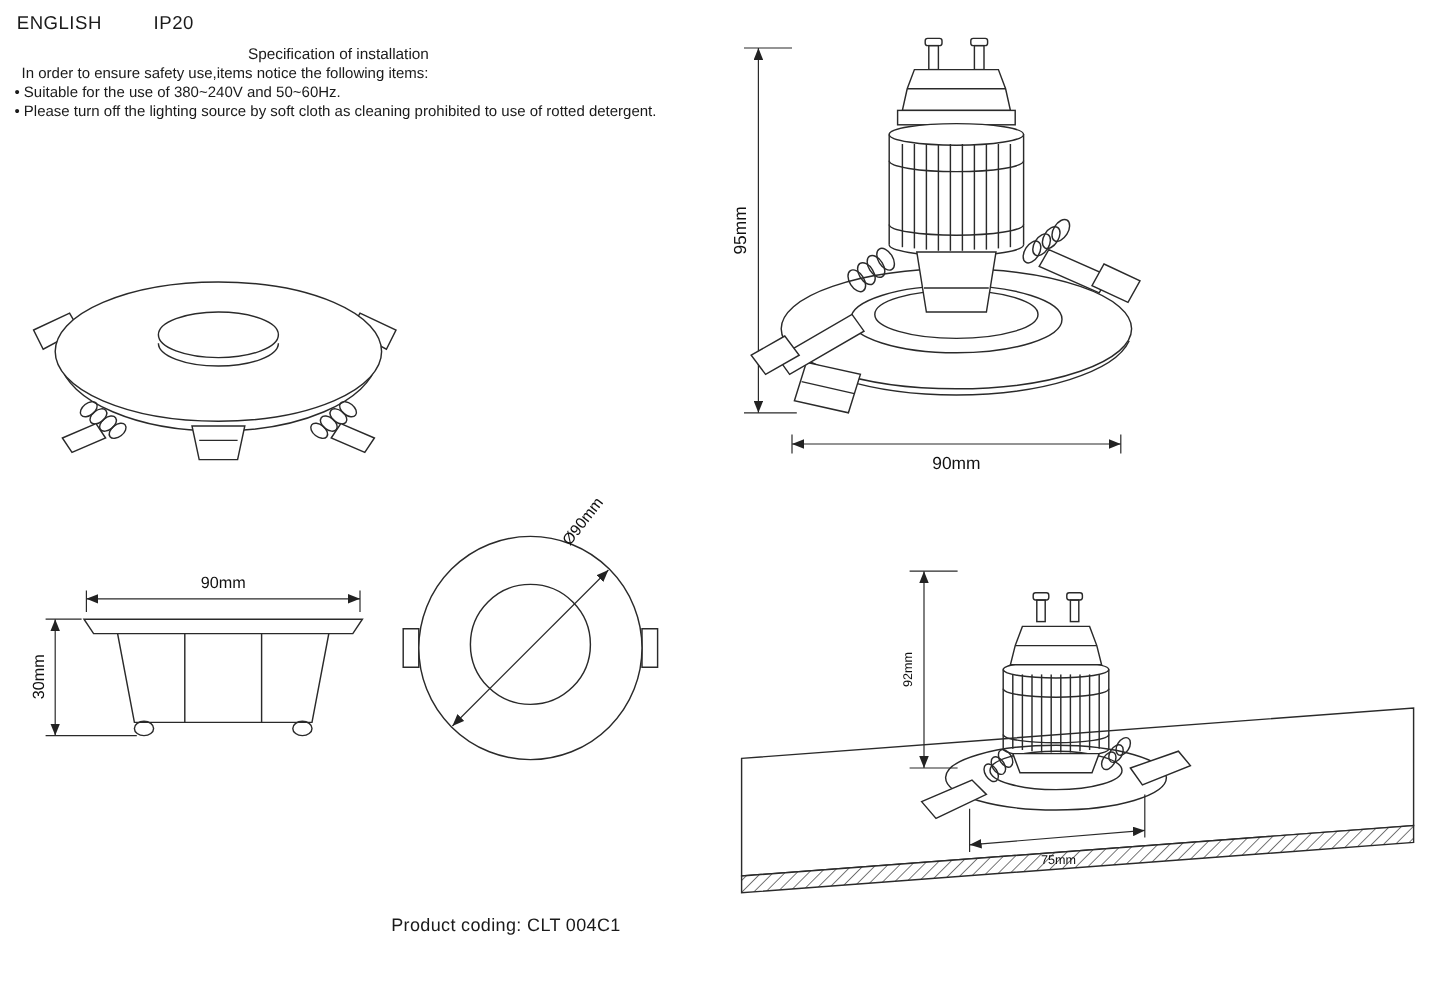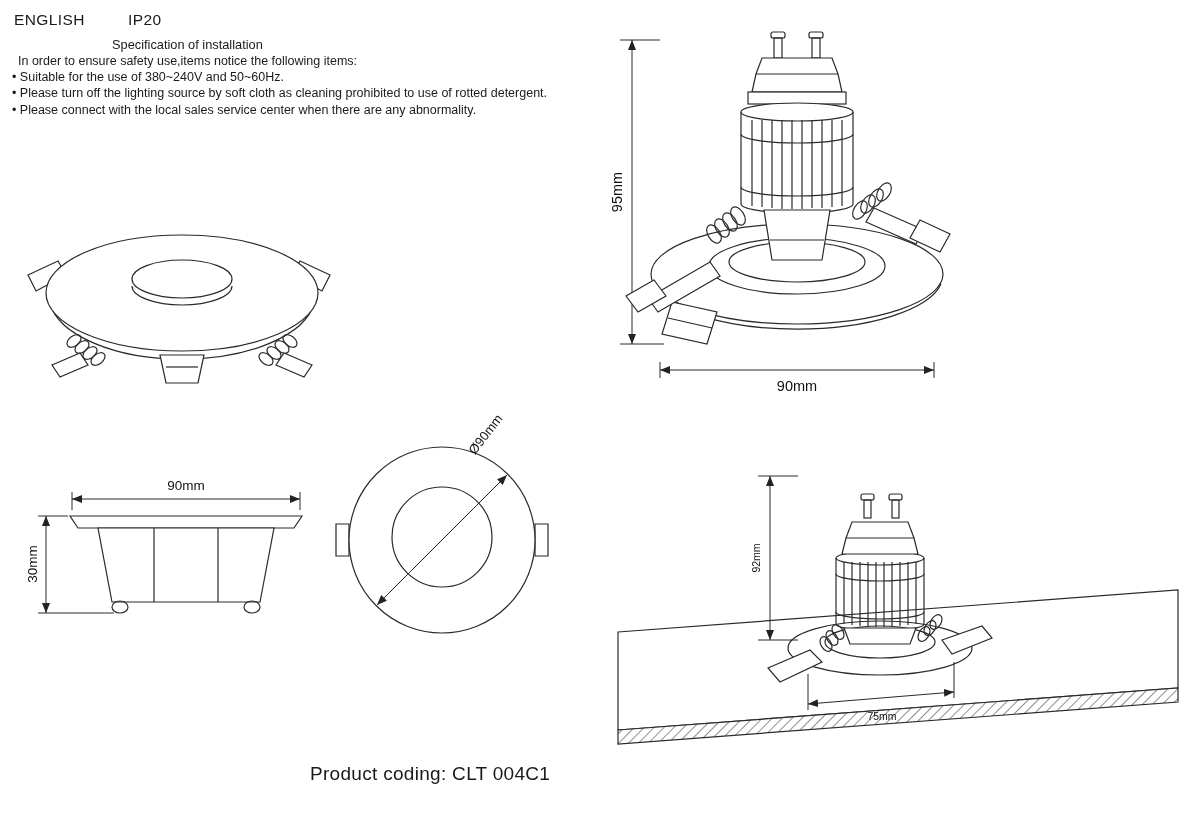--- a/index.html
+++ b/index.html
@@ -2,24 +2,24 @@
 <html><head>
 <meta charset="utf-8">
 <style>
   html,body{margin:0;padding:0;}
   body{
     width:1200px;height:828px;position:relative;background:#ffffff;
     font-family:"Liberation Sans", sans-serif;color:#1a1a1a;overflow:hidden;
   }
   .abs{position:absolute;}
   .hdr{font-size:15.5px;letter-spacing:.4px;text-align:center;}
-  .spec-title{font-size:12.8px;width:340px;}
+  .spec-title{font-size:12.8px;text-align:center;width:340px;}
   .spec-intro{font-size:12.5px;}
   .spec-item{font-size:12.5px;line-height:16.3px;white-space:nowrap;}
-  .footer{font-size:19px;letter-spacing:.3px;}
+  .footer{font-size:15px;letter-spacing:.3px;margin-left:16px;}
   svg{position:absolute;overflow:visible;}
   .s{stroke:#2a2a2a;stroke-width:1.2;fill:none;}
   .sw{stroke:#2a2a2a;stroke-width:1.2;fill:#ffffff;}
   .dim{stroke:#2a2a2a;stroke-width:1;fill:none;}
   svg text{font-family:"Liberation Sans",sans-serif;fill:#111;stroke:none;}
 </style>
 </head>
 <body>
 
 <svg width="0" height="0" class="abs" style="left:0;top:0">
@@ -38,21 +38,20 @@
 </svg>
 
 <div class="abs hdr" style="left:14px;top:11px">ENGLISH</div>
 <div class="abs hdr" style="left:128px;top:11px">IP20</div>
 
 <div class="abs spec-title" style="left:112px;top:37px">Specification of installation</div>
 <div class="abs spec-intro" style="left:18px;top:54px">In order to ensure safety use,items notice the following items:</div>
 <div class="abs" style="left:12px;top:69px">
   <div class="spec-item">• Suitable for the use of 380~240V and 50~60Hz.</div>
   <div class="spec-item">• Please turn off the lighting source by soft cloth as cleaning prohibited to use of rotted detergent.</div>
-  <div class="spec-item">• Please connect with the local sales service center when there are any abnormality.</div>
 </div>
 
 <svg style="left:24px;top:205px" width="310" height="200" viewBox="0 0 310 200">
   <g>
     <path class="s" d="M26,98 A133,64 0 0 0 290,98"></path>
     <polygon class="sw" points="4,70 34,56 42,70 12,86"></polygon>
     <polygon class="sw" points="276,56 306,70 298,86 268,70"></polygon>
     <ellipse class="sw" cx="158" cy="88" rx="136" ry="58"></ellipse>
     <ellipse class="s" cx="158" cy="74" rx="50" ry="19"></ellipse>
     <path class="s" d="M108,81 A50,19 0 0 0 208,81"></path>

